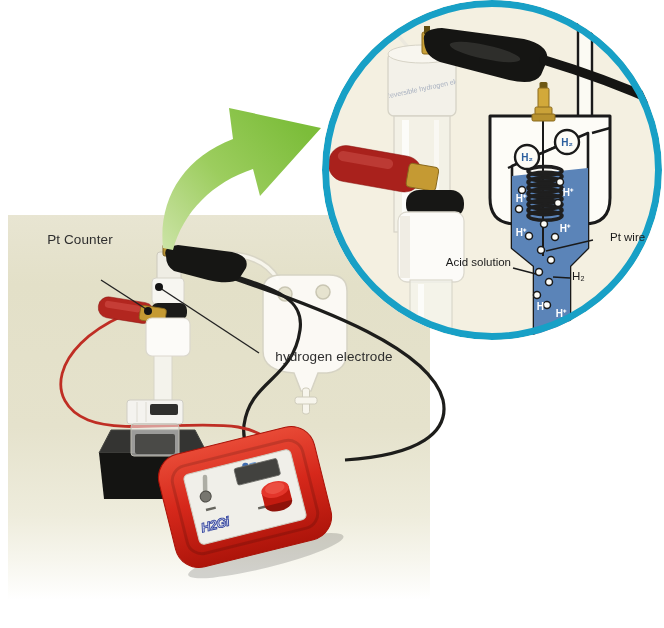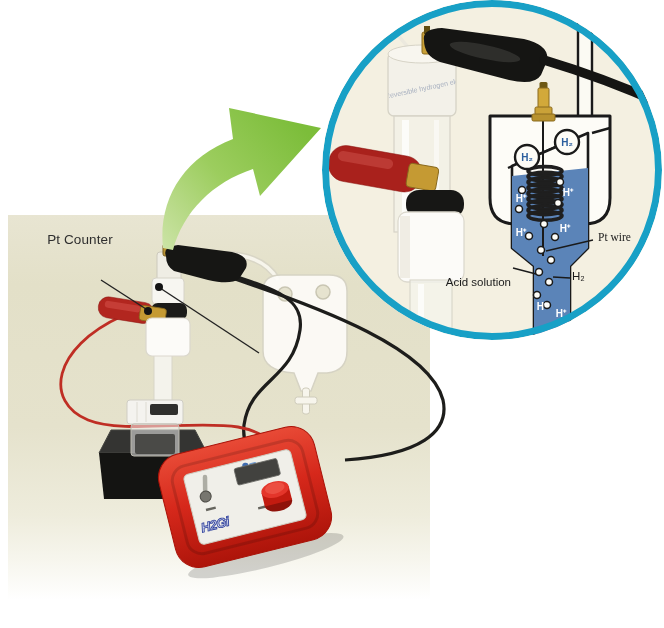--- a/index.html
+++ b/index.html
@@ -126,20 +126,21 @@
       <text x="-50" y="24" font-size="13" font-style="italic" font-weight="bold" fill="#dfe4f4" stroke="#33449e" stroke-width="0.9" letter-spacing="-0.5">H2Gi</text>
     </g>
 
     <path d="M163,248 C158,200 183,158 233,139 L229,108 L321,128 L260,196 L253,169 C213,182 183,212 173,250 Z" fill="url(#arrowG)"></path>
   </svg>
 
   <div class="label" style="left:18px;top:232px;width:124px;">
     <div>Pt Counter</div>
   </div>
   <div class="label" style="left:244px;top:349px;width:180px;">
+    <div>hydrogen electrode</div>
   </div>
 
   <div id="inset">
     <svg width="340" height="340" viewBox="0 0 340 340">
       <defs>
         <clipPath id="capClip">
             <rect x="66" y="52" width="68" height="64"></rect>
           </clipPath>
       </defs>
 
@@ -229,18 +230,18 @@
         <rect x="84" y="190" width="58" height="28" rx="13" fill="#171715"></rect>
         <rect x="76" y="212" width="66" height="70" rx="9" fill="#fcfbf8" stroke="#dcd9ce" stroke-width="1.3"></rect>
         <rect x="78" y="216" width="10" height="62" fill="#eceade" opacity="0.8"></rect>
         <rect x="88" y="280" width="42" height="60" fill="rgba(244,243,237,0.7)" stroke="#d8d5c9" stroke-width="1.1"></rect>
         <rect x="96" y="284" width="6" height="52" fill="#ffffff" opacity="0.7"></rect>
       </g>
 
       <circle cx="170" cy="170" r="166.5" fill="none" stroke="#18a0c6" stroke-width="7"></circle>
     </svg>
 
-    <div class="slabel" style="left:276px;top:231px;font-family:Liberation Serif, serif;">Pt wire</div>
-    <div class="slabel right" style="left:104px;top:276px;width:85px;">Acid solution</div>
+    <div class="slabel" style="left:288px;top:231px;">Pt wire</div>
+    <div class="slabel right" style="left:104px;top:256px;width:85px;">Acid solution</div>
     <div class="slabel" style="left:250px;top:270px;">H₂</div>
   </div>
 
 </div>
 
 </body></html>

